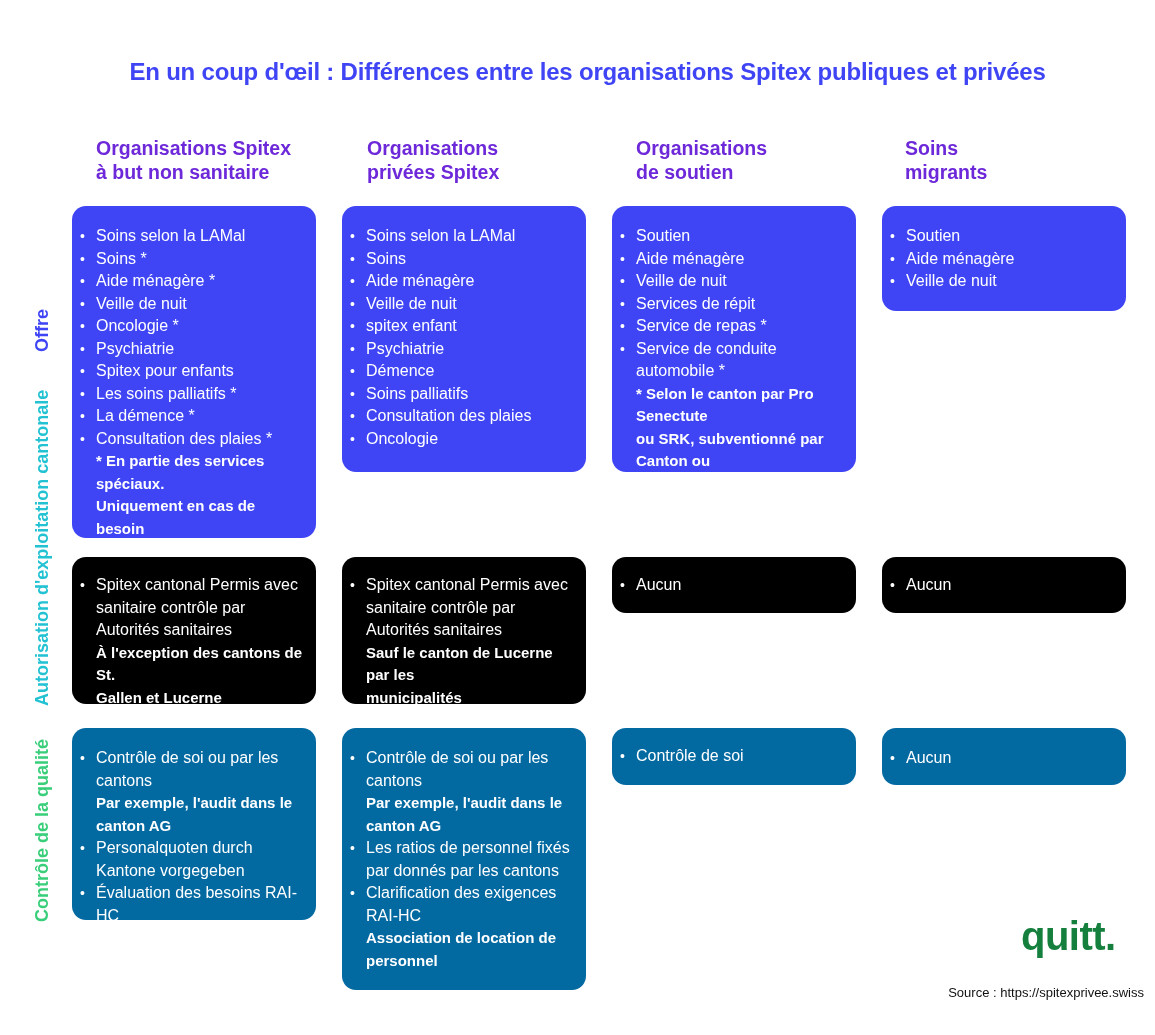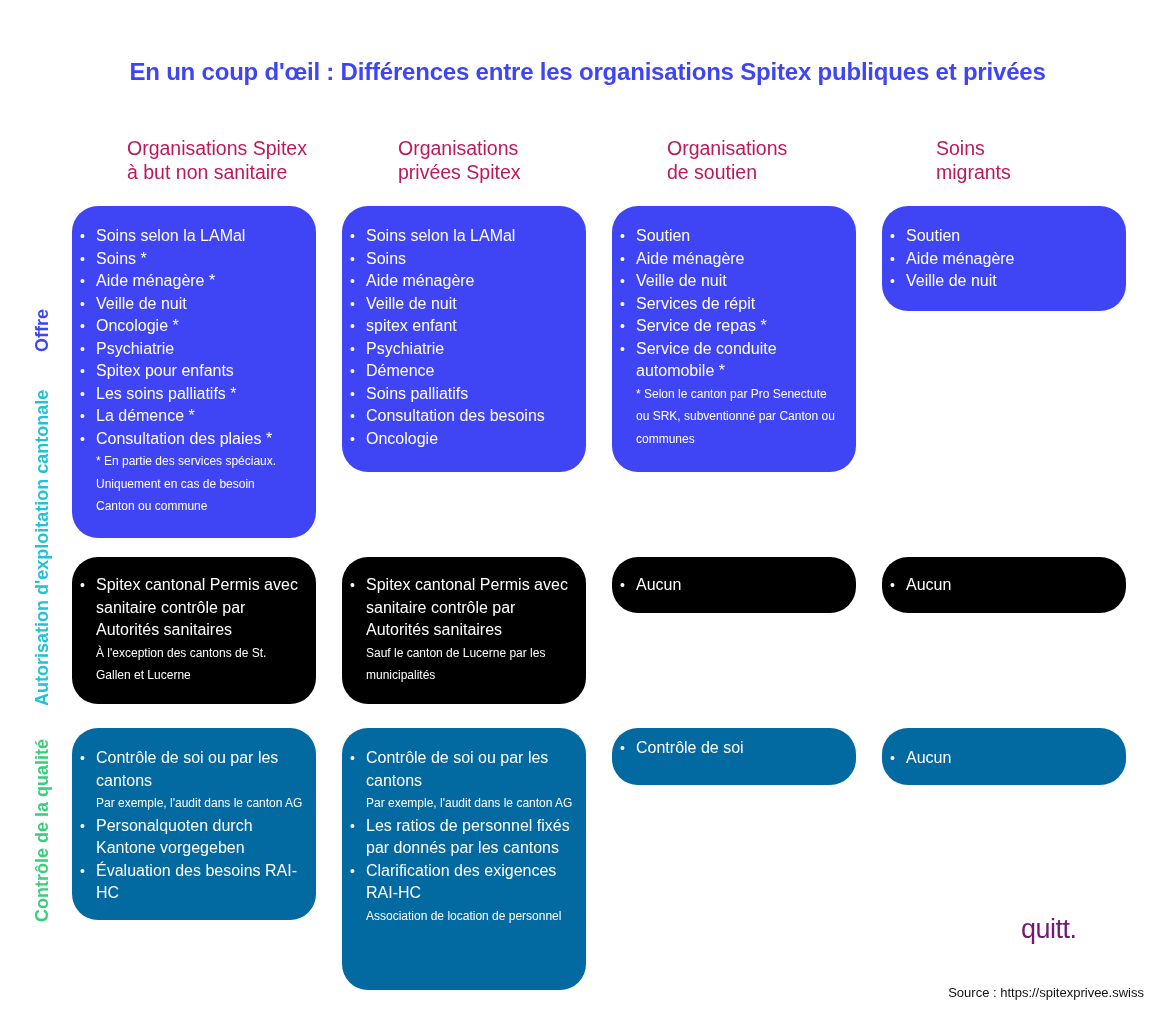--- a/index.html
+++ b/index.html
@@ -5,49 +5,49 @@
   * { box-sizing: border-box; margin: 0; padding: 0; }
   html, body { width: 1155px; height: 1035px; background: #ffffff; overflow: hidden; }
   body { position: relative; font-family: "Liberation Sans", "DejaVu Sans", sans-serif; color: #1e1e1e; }
 
   .title {
     position: absolute; left: 0; top: 58px; width: 1175px; text-align: center;
     font-size: 24px; font-weight: bold; color: #3f45f5; letter-spacing: -0.2px;
   }
 
   .col-head {
-    position: absolute; top: 136px; font-size: 19.5px; font-weight: normal; line-height: 24px; color: #be185d; margin-left: 31px;
+    position: absolute; top: 136px; font-size: 19.5px; font-weight: bold; line-height: 24px; color: #6d28d9;
   }
 
   .row-label {
     position: absolute; font-size: 18px; font-weight: bold; white-space: nowrap;
     transform: rotate(-90deg); transform-origin: left top;
   }
 
   .card {
-    position: absolute; border-radius: 26px; color: #ffffff; padding: 17px 12px 12px 24px;
+    position: absolute; border-radius: 14px; color: #ffffff; padding: 17px 12px 12px 24px;
   }
   .card.blue { background: #3f45f5; }
   .card.teal { background: #000000; }
   .card.green { background: #0369a1; }
 
   .card ul { list-style: none; }
   .card li.item {
     position: relative; padding-left: 0; font-size: 16px; line-height: 22.5px;
   }
   .card li.item::before {
     content: "•"; position: absolute; left: -16px; top: 0; font-size: 14px;
   }
   .card .note {
-    font-size: 12px; line-height: 22.5px; color: #ffffff;
+    font-size: 15px; line-height: 22.5px; color: #ffffff; font-weight: bold;
   }
 
   .logo {
-    position: absolute; left: 1021px; top: 914px; font-size: 27px; font-weight: normal;
-    color: #701a75; letter-spacing: -0.5px;
+    position: absolute; left: 1021px; top: 914px; font-size: 40px; font-weight: bold;
+    color: #15803d; letter-spacing: -0.5px;
   }
   .source {
     position: absolute; right: 11px; top: 985px; font-size: 13px; color: #111;
   }
 </style>
 </head>
 <body>
 
 <div class="title">En un coup d'œil : Différences entre les organisations Spitex publiques et privées</div>
 
@@ -93,21 +93,21 @@
 <div class="card blue" style="left:342px; top:206px; width:244px; height:266px; padding-top:19px">
   <ul>
     <li class="item">Soins selon la LAMal</li>
     <li class="item">Soins</li>
     <li class="item">Aide ménagère</li>
     <li class="item">Veille de nuit</li>
     <li class="item">spitex enfant</li>
     <li class="item">Psychiatrie</li>
     <li class="item">Démence</li>
     <li class="item">Soins palliatifs</li>
-    <li class="item">Consultation des besoins</li>
+    <li class="item">Consultation des plaies</li>
     <li class="item">Oncologie</li>
   </ul>
 </div>
 
 <div class="card blue" style="left:612px; top:206px; width:244px; height:266px; padding-top:19px">
   <ul>
     <li class="item">Soutien</li>
     <li class="item">Aide ménagère</li>
     <li class="item">Veille de nuit</li>
     <li class="item">Services de répit</li>
@@ -167,21 +167,21 @@
 <div class="card green" style="left:342px; top:728px; width:244px; height:262px; padding-top:19px">
   <ul>
     <li class="item">Contrôle de soi ou par les cantons</li>
     <li class="note" style="list-style:none">Par exemple, l'audit dans le canton AG</li>
     <li class="item">Les ratios de personnel fixés par donnés par les cantons</li>
     <li class="item">Clarification des exigences RAI-HC</li>
     <li class="note" style="list-style:none">Association de location de personnel</li>
   </ul>
 </div>
 
-<div class="card green" style="left:612px; top:728px; width:244px; height:57px; padding-top:9px">
+<div class="card green" style="left:612px; top:728px; width:244px; height:57px; padding-top:17px">
   <ul>
     <li class="item">Contrôle de soi</li>
   </ul>
 </div>
 
 <div class="card green" style="left:882px; top:728px; width:244px; height:57px; padding-top:19px">
   <ul>
     <li class="item">Aucun</li>
   </ul>
 </div>

